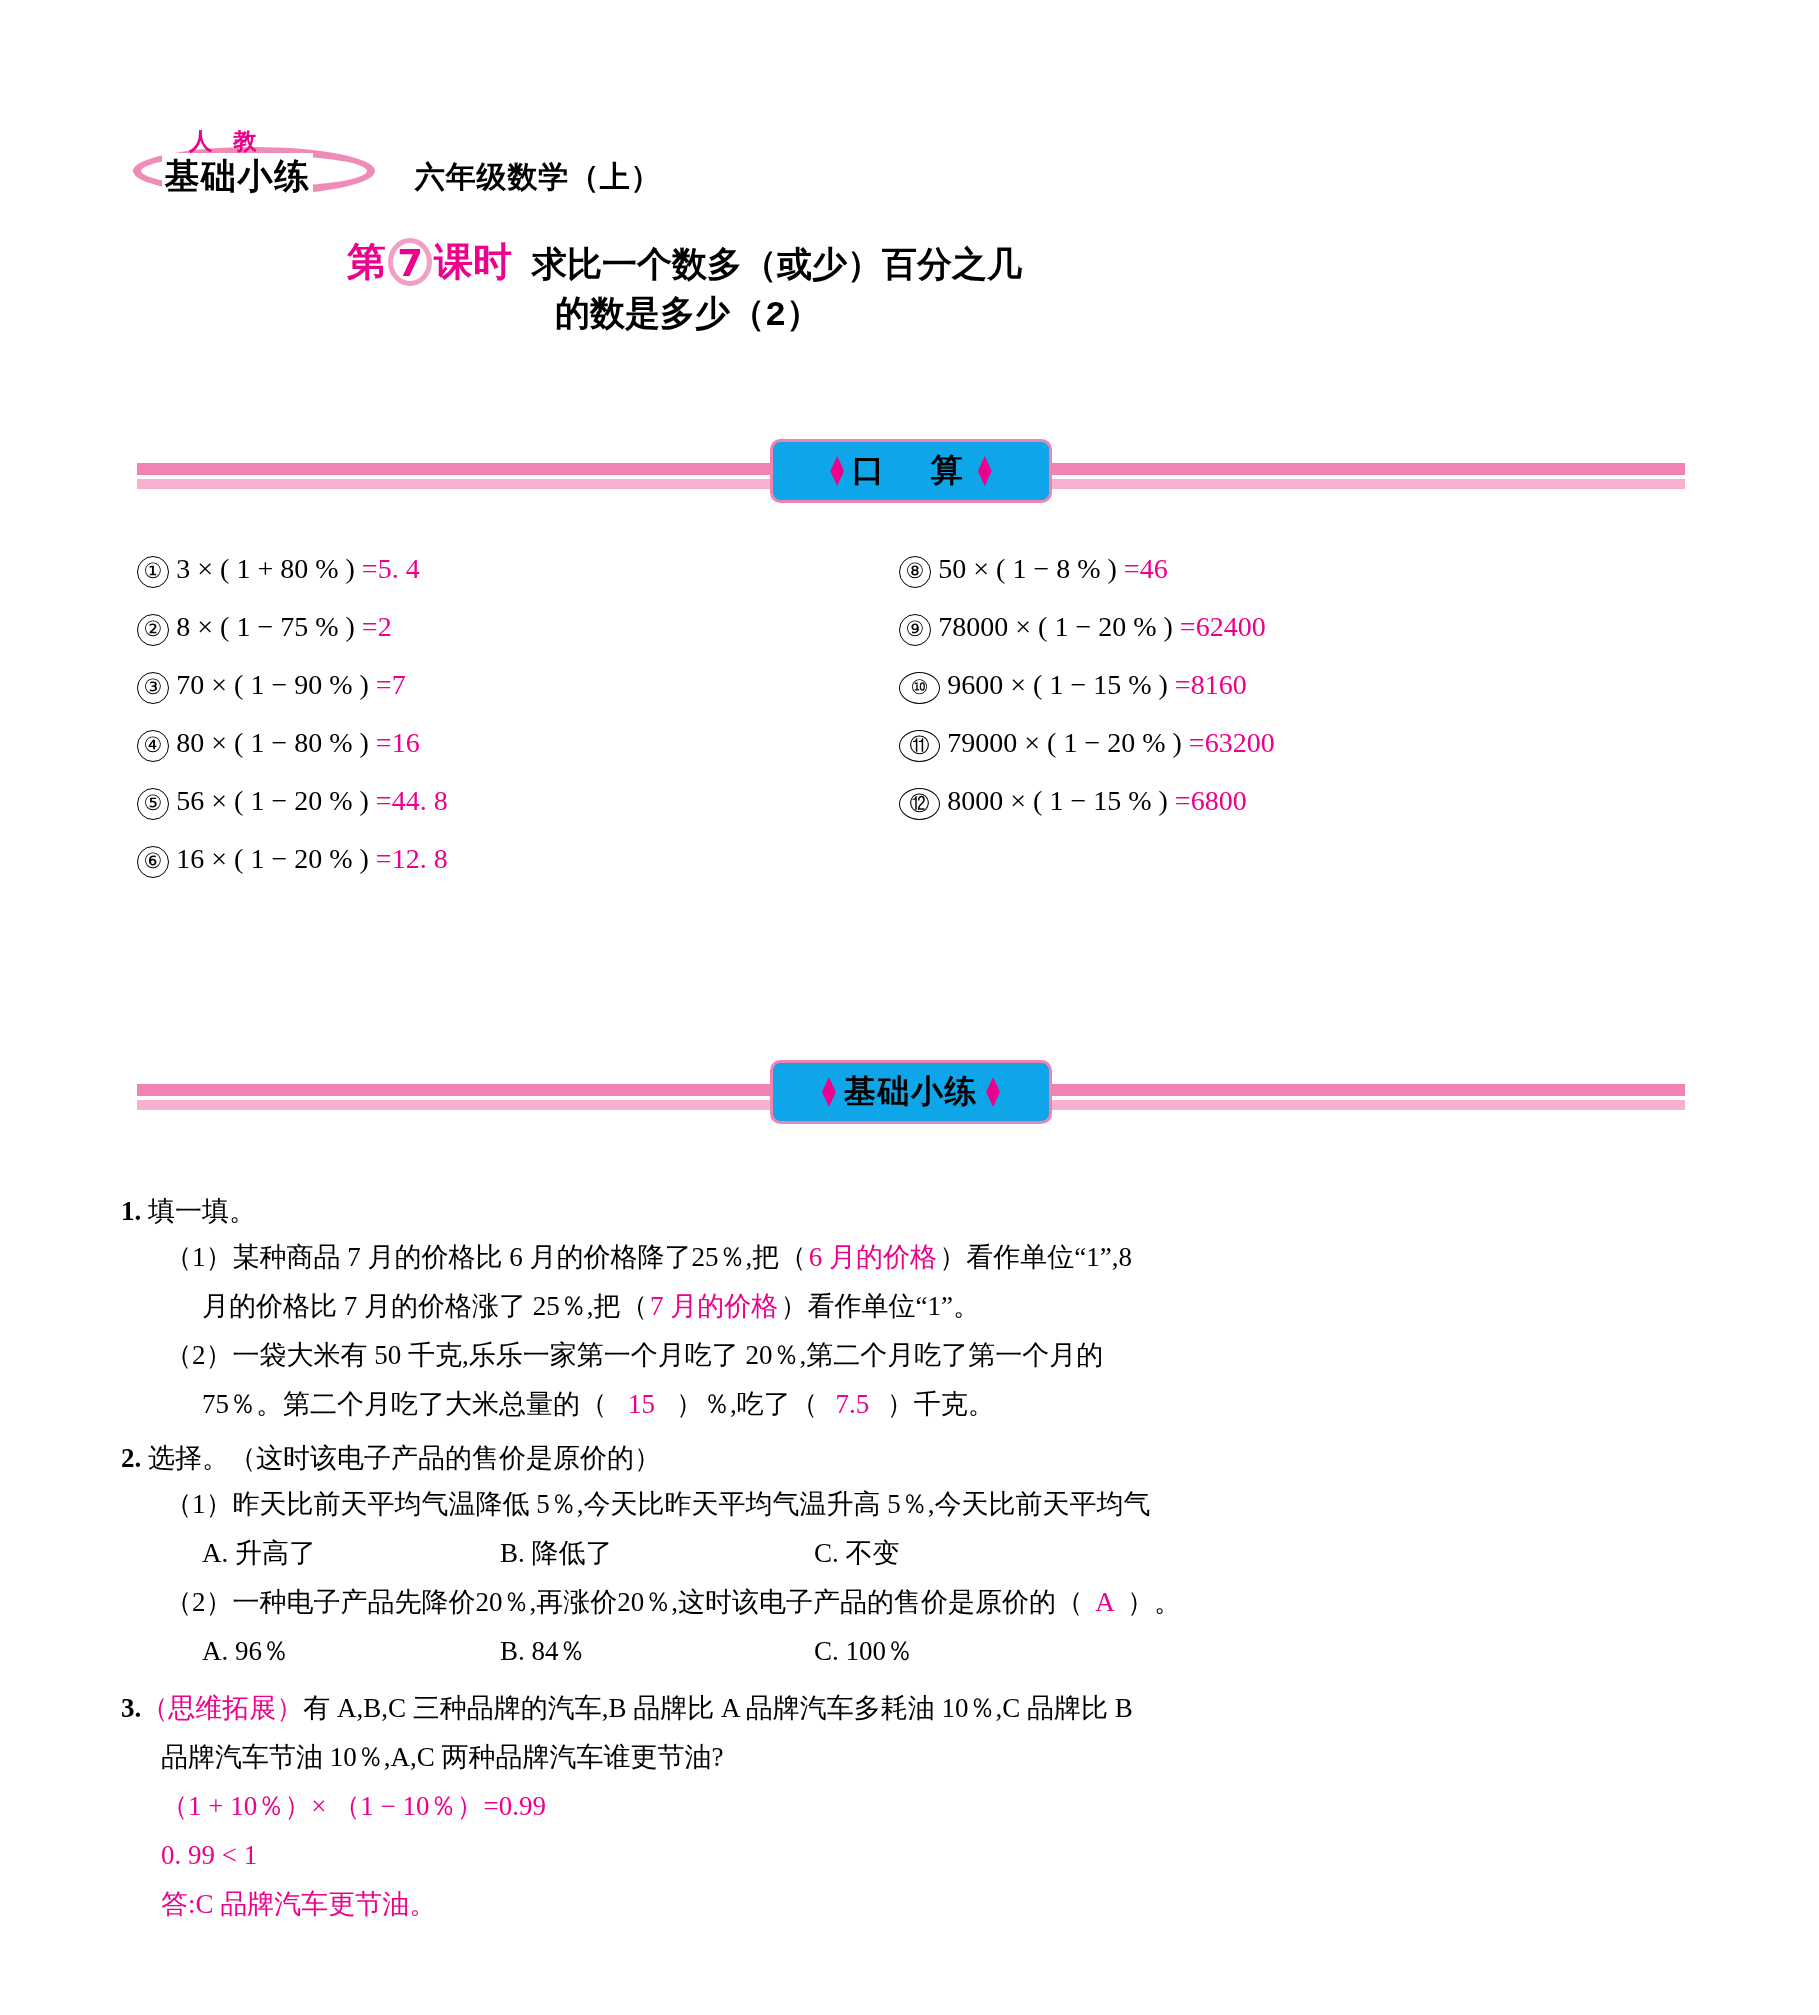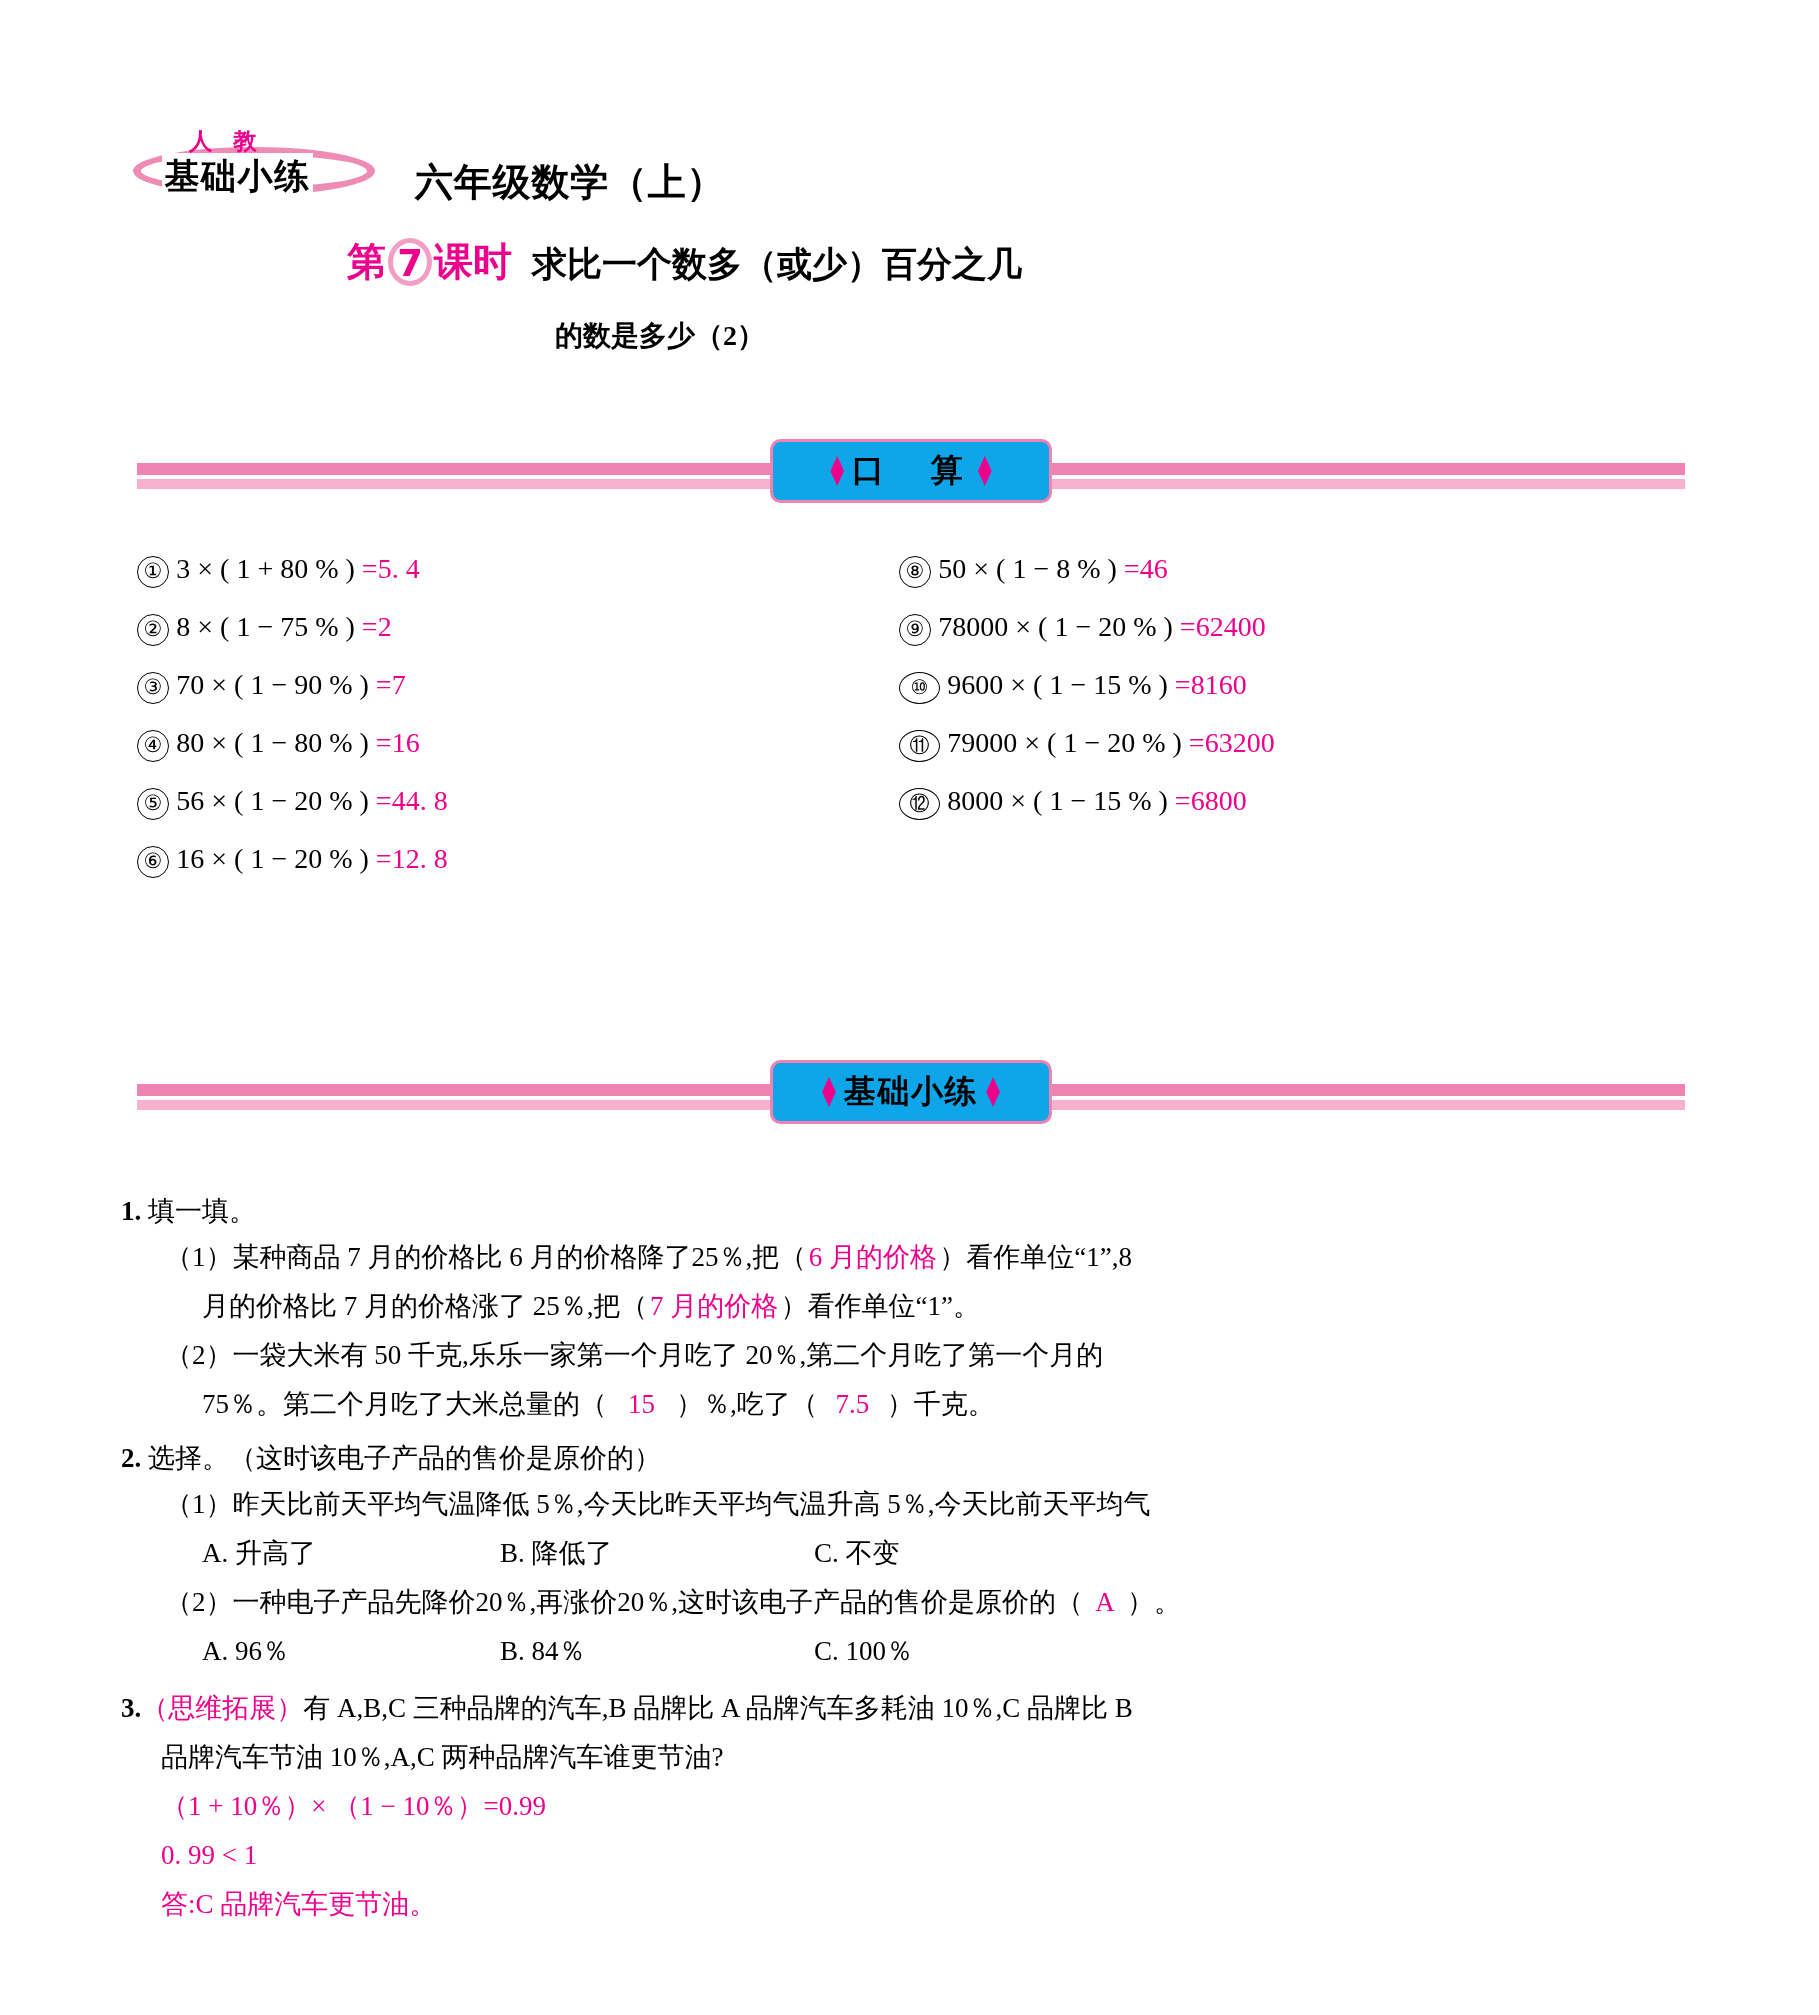--- a/index.html
+++ b/index.html
@@ -61,21 +61,21 @@
     letter-spacing: 1.6px;
     color: #000;
     background: #fff;
     padding: 0 2.4px;
     font-family: "DejaVu Sans", sans-serif;
   }
   .grade-title {
     position: absolute;
     left: 403px;
     top: 85px;
-    font-size: 38px;
+    font-size: 30px;
     font-weight: bold;
     letter-spacing: 0.8px;
     font-family: "DejaVu Sans", sans-serif;
   }
 
   
   .lesson-title-wrap {
     position: absolute;
     left: 347px;
     top: 238px;
@@ -133,25 +133,24 @@
     display: inline-block;
     font-size: 35px;
     font-weight: bold;
     line-height: 52px;
     margin-left: 18.5px;
     vertical-align: top;
     font-family: "DejaVu Sans", sans-serif;
   }
   .lesson-title-line2 {
     margin-left: 208px;
-    font-size: 28px;
+    font-size: 35px;
     font-weight: bold;
     line-height: 52px;
-    font-family: Liberation Serif, serif;
-    margin-top: 20px;
+    font-family: Liberation Mono, monospace;
   }
 
   
   .section-band {
     position: absolute;
     left: 137px;
     width: 1548px;
     height: 81px;
   }
   .band-line-a {

